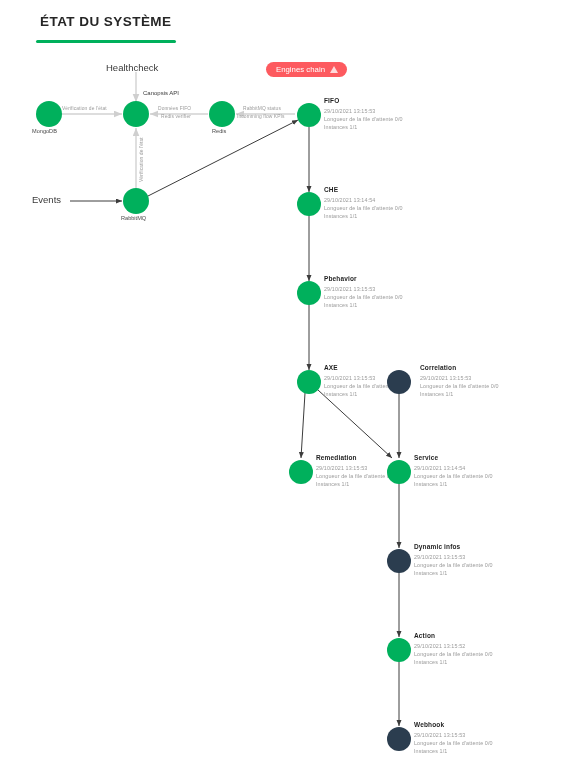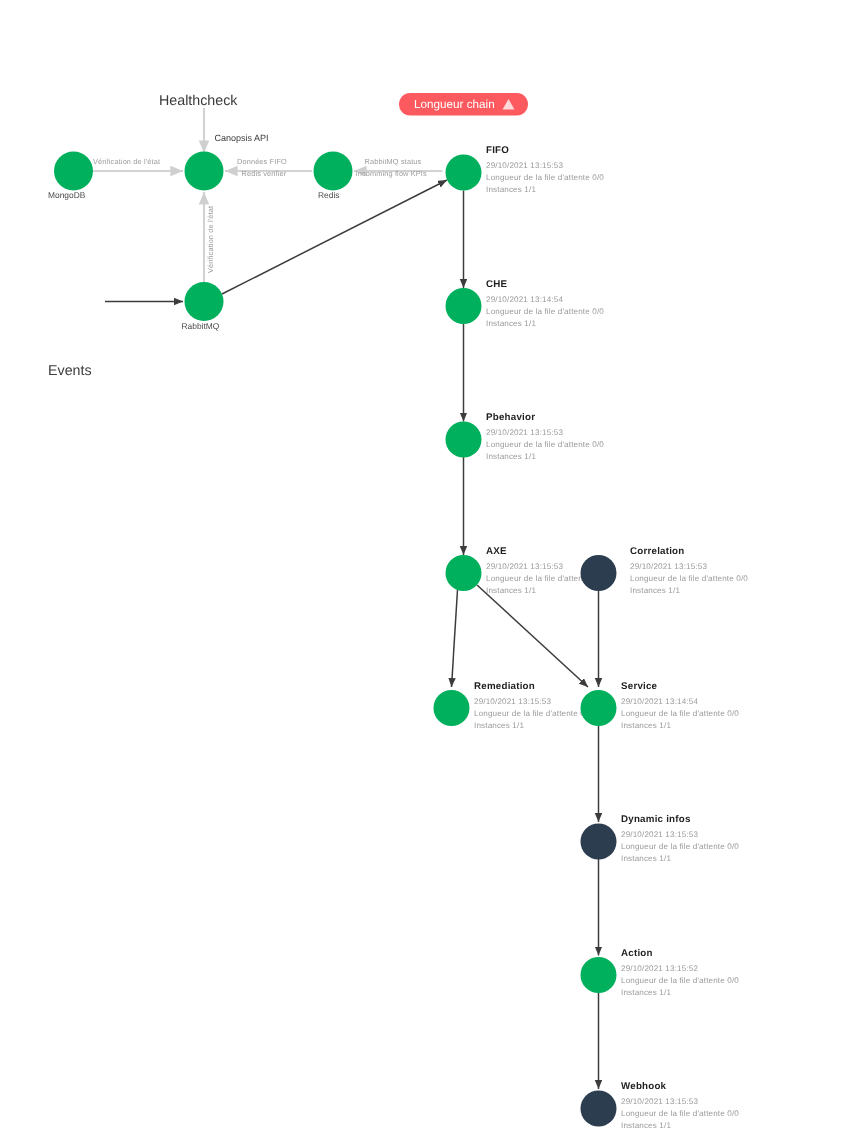--- a/index.html
+++ b/index.html
@@ -81,20 +81,21 @@
   }
   .badge .warn{
     width:0;height:0;border-left:4px solid transparent;border-right:4px solid transparent;
     border-bottom:7px solid #ffd9da;display:inline-block;position:relative;top:0;
   }
 </style>
 </head>
 <body>
 
 <div class="tabbar">
+  <div class="tab active">ÉTAT DU SYSTÈME</div>
 </div>
 
 <div class="canvas">
 
   <svg class="edges">
     <defs>
       <marker id="ar" markerWidth="7" markerHeight="7" refX="6" refY="2.5" orient="auto">
         <path d="M0,0 L6,2.5 L0,5 z" fill="#3c3c3c"></path>
       </marker>
       <marker id="arg" markerWidth="7" markerHeight="7" refX="6" refY="2.5" orient="auto">
@@ -127,21 +128,21 @@
     <line x1="399" y1="343" x2="399" y2="408" stroke="#3c3c3c" stroke-width="1" marker-end="url(#ar)"></line>
 
     <line x1="399" y1="432" x2="399" y2="498" stroke="#3c3c3c" stroke-width="1" marker-end="url(#ar)"></line>
 
     <line x1="399" y1="521" x2="399" y2="587" stroke="#3c3c3c" stroke-width="1" marker-end="url(#ar)"></line>
 
     <line x1="399" y1="610" x2="399" y2="676" stroke="#3c3c3c" stroke-width="1" marker-end="url(#ar)"></line>
   </svg>
 
   <div class="biglabel" style="left:106px;top:12px;">Healthcheck</div>
-  <div class="biglabel" style="left:32px;top:144px;margin-top:48px;">Events</div>
+  <div class="biglabel" style="left:32px;top:144px;">Events</div>
   <div class="nlabel" style="left:143px;top:40px;font-size:6px;color:#3a3a3a;">Canopsis API</div>
 
   <div class="node green" style="left:36px;top:51px;width:26px;height:26px;"></div>
   <div class="nlabel" style="left:32px;top:78px;">MongoDB</div>
 
   <div class="node green" style="left:123px;top:51px;width:26px;height:26px;"></div>
 
   <div class="node green" style="left:209px;top:51px;width:26px;height:26px;"></div>
   <div class="nlabel" style="left:212px;top:78px;">Redis</div>
 
@@ -149,21 +150,21 @@
   <div class="nlabel" style="left:121px;top:165px;">RabbitMQ</div>
 
   <div class="edgelabel" style="left:62px;top:56px;">Vérification de l'état</div>
   <div class="edgelabel" style="left:158px;top:56px;">Données FIFO</div>
   <div class="edgelabel" style="left:161px;top:64px;">Redis verifier</div>
   <div class="edgelabel" style="left:243px;top:56px;">RabbitMQ status</div>
   <div class="edgelabel" style="left:237px;top:64px;">Incomming flow KPIs</div>
   <div class="edgelabel vert" style="left:139px;top:132px;">Vérification de l'état</div>
 
   <div class="badge" style="left: 266px; top: 12px;">
-    <span>Longueur chain</span>
+    <span>Engines chain</span>
     <span class="warn"></span>
   </div>
 
   <div class="node green" style="left:297px;top:53px;width:24px;height:24px;"></div>
   <div class="ntitle" style="left:324px;top:47px;">FIFO</div>
   <div class="nmeta" style="left:324px;top:57px;">29/10/2021 13:15:53</div>
   <div class="nmeta" style="left:324px;top:65px;">Longueur de la file d'attente 0/0</div>
   <div class="nmeta" style="left:324px;top:73px;">Instances 1/1</div>
 
   <div class="node green" style="left:297px;top:142px;width:24px;height:24px;"></div>

